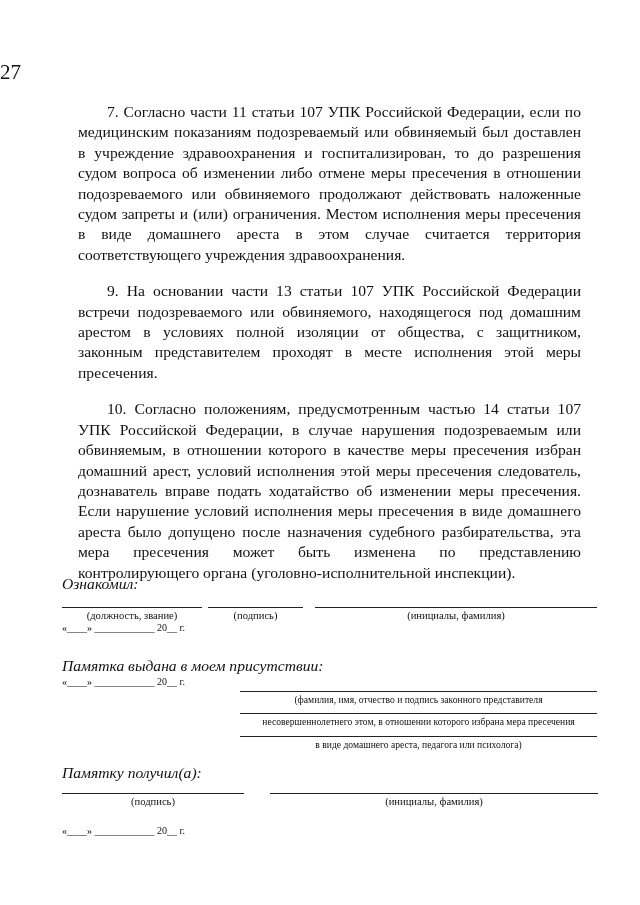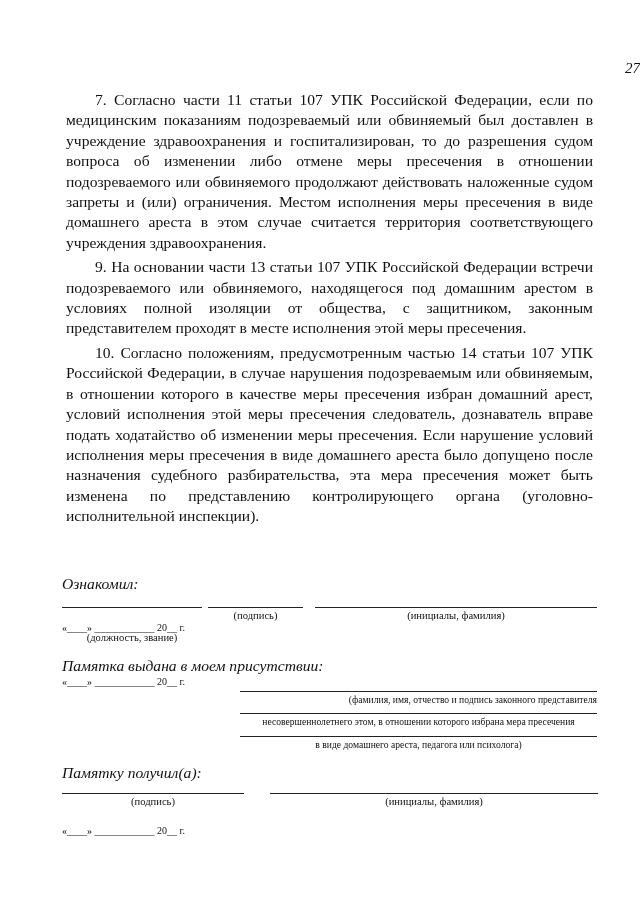--- a/index.html
+++ b/index.html
@@ -1,49 +1,49 @@
 <!DOCTYPE html>
 <html><head>
   <meta charset="utf-8">
   <style>
     html, body { margin: 0; padding: 0; background: #ffffff; }
     body { width: 640px; height: 905px; position: relative; overflow: hidden;
            font-family: "Liberation Serif", "DejaVu Serif", serif; color: #111; }
-    .page-num { position: absolute; top: 60px; left: 0; width: 640px; text-align: right; font-size: 15px; font-style: italic; }
+    .page-num { position: absolute; top: 60px; left: 0; width: 640px; text-align: left; font-size: 21px; }
     .body { position: absolute; left: 62px; top: 86px; width: 535px; font-size: 15.6px; line-height: 20.4px; text-align: justify; }
-    .body p { margin: 4px; text-indent: 29px; }
+    .body p { margin: 16px; text-indent: 29px; }
     .lbl { position: absolute; font-size: 15.6px; font-style: italic; }
     .line { position: absolute; border-top: 1px solid #222; height: 0; }
     .cap { position: absolute; font-size: 10.6px; text-align: center; }
     .date { position: absolute; font-size: 10px; white-space: pre; }
   </style>
 </head>
 <body>
 
 <div class="page-num">27</div>
 
 <div class="body">
   <p>7. Согласно части 11 статьи 107 УПК Российской Федерации, если по медицинским показаниям подозреваемый или обвиняемый был доставлен в учреждение здравоохранения и госпитализирован, то до разрешения судом вопроса об изменении либо отмене меры пресечения в отношении подозреваемого или обвиняемого продолжают действовать наложенные судом запреты и (или) ограничения. Местом исполнения меры пресечения в виде домашнего ареста в этом случае считается территория соответствующего учреждения здравоохранения.</p>
   <p>9. На основании части 13 статьи 107 УПК Российской Федерации встречи подозреваемого или обвиняемого, находящегося под домашним арестом в условиях полной изоляции от общества, с защитником, законным представителем проходят в месте исполнения этой меры пресечения.</p>
   <p>10. Согласно положениям, предусмотренным частью 14 статьи 107 УПК Российской Федерации, в случае нарушения подозреваемым или обвиняемым, в отношении которого в качестве меры пресечения избран домашний арест, условий исполнения этой меры пресечения следователь, дознаватель вправе подать ходатайство об изменении меры пресечения. Если нарушение условий исполнения меры пресечения в виде домашнего ареста было допущено после назначения судебного разбирательства, эта мера пресечения может быть изменена по представлению контролирующего органа (уголовно-исполнительной инспекции).</p>
 </div>
 
 <div class="lbl" style="left:62px; top:575px;">Ознакомил:</div>
 <div class="line" style="left:62px; top:607px; width:140px;"></div>
 <div class="line" style="left:208px; top:607px; width:95px;"></div>
 <div class="line" style="left:315px; top:607px; width:282px;"></div>
-<div class="cap" style="left:62px; top:610px; width:140px;margin-top:22px;">(должность, звание)</div>
+<div class="cap" style="left:62px; top:610px; width:140px;">(должность, звание)</div>
 <div class="cap" style="left:208px; top:610px; width:95px;">(подпись)</div>
 <div class="cap" style="left:315px; top:610px; width:282px;">(инициалы, фамилия)</div>
 <div class="date" style="left:62px; top:622px;">«____» ____________ 20__ г.</div>
 
 <div class="lbl" style="left:62px; top:657px;text-align:right;">Памятка выдана в моем присутствии:</div>
 <div class="date" style="left:62px; top:676px;">«____» ____________ 20__ г.</div>
 <div class="line" style="left:240px; top:691px; width:357px;"></div>
-<div class="cap" style="left:240px; top:694px; width:357px; font-size:9.6px;text-align:right;">(фамилия, имя, отчество и подпись законного представителя</div>
+<div class="cap" style="left:240px; top:694px; width:357px; font-size:9.6px;">(фамилия, имя, отчество и подпись законного представителя</div>
 <div class="line" style="left:240px; top:713px; width:357px;"></div>
 <div class="cap" style="left:240px; top:716px; width:357px; font-size:9.6px;">несовершеннолетнего этом, в отношении которого избрана мера пресечения</div>
 <div class="line" style="left:240px; top:736px; width:357px;"></div>
 <div class="cap" style="left:240px; top:739px; width:357px; font-size:9.6px;">в виде домашнего ареста, педагога или психолога)</div>
 
 <div class="lbl" style="left:62px; top:764px;">Памятку получил(а):</div>
 <div class="line" style="left:62px; top:793px; width:182px;"></div>
 <div class="line" style="left:270px; top:793px; width:328px;"></div>
 <div class="cap" style="left:62px; top:796px; width:182px;">(подпись)</div>
 <div class="cap" style="left:270px; top:796px; width:328px;">(инициалы, фамилия)</div>

